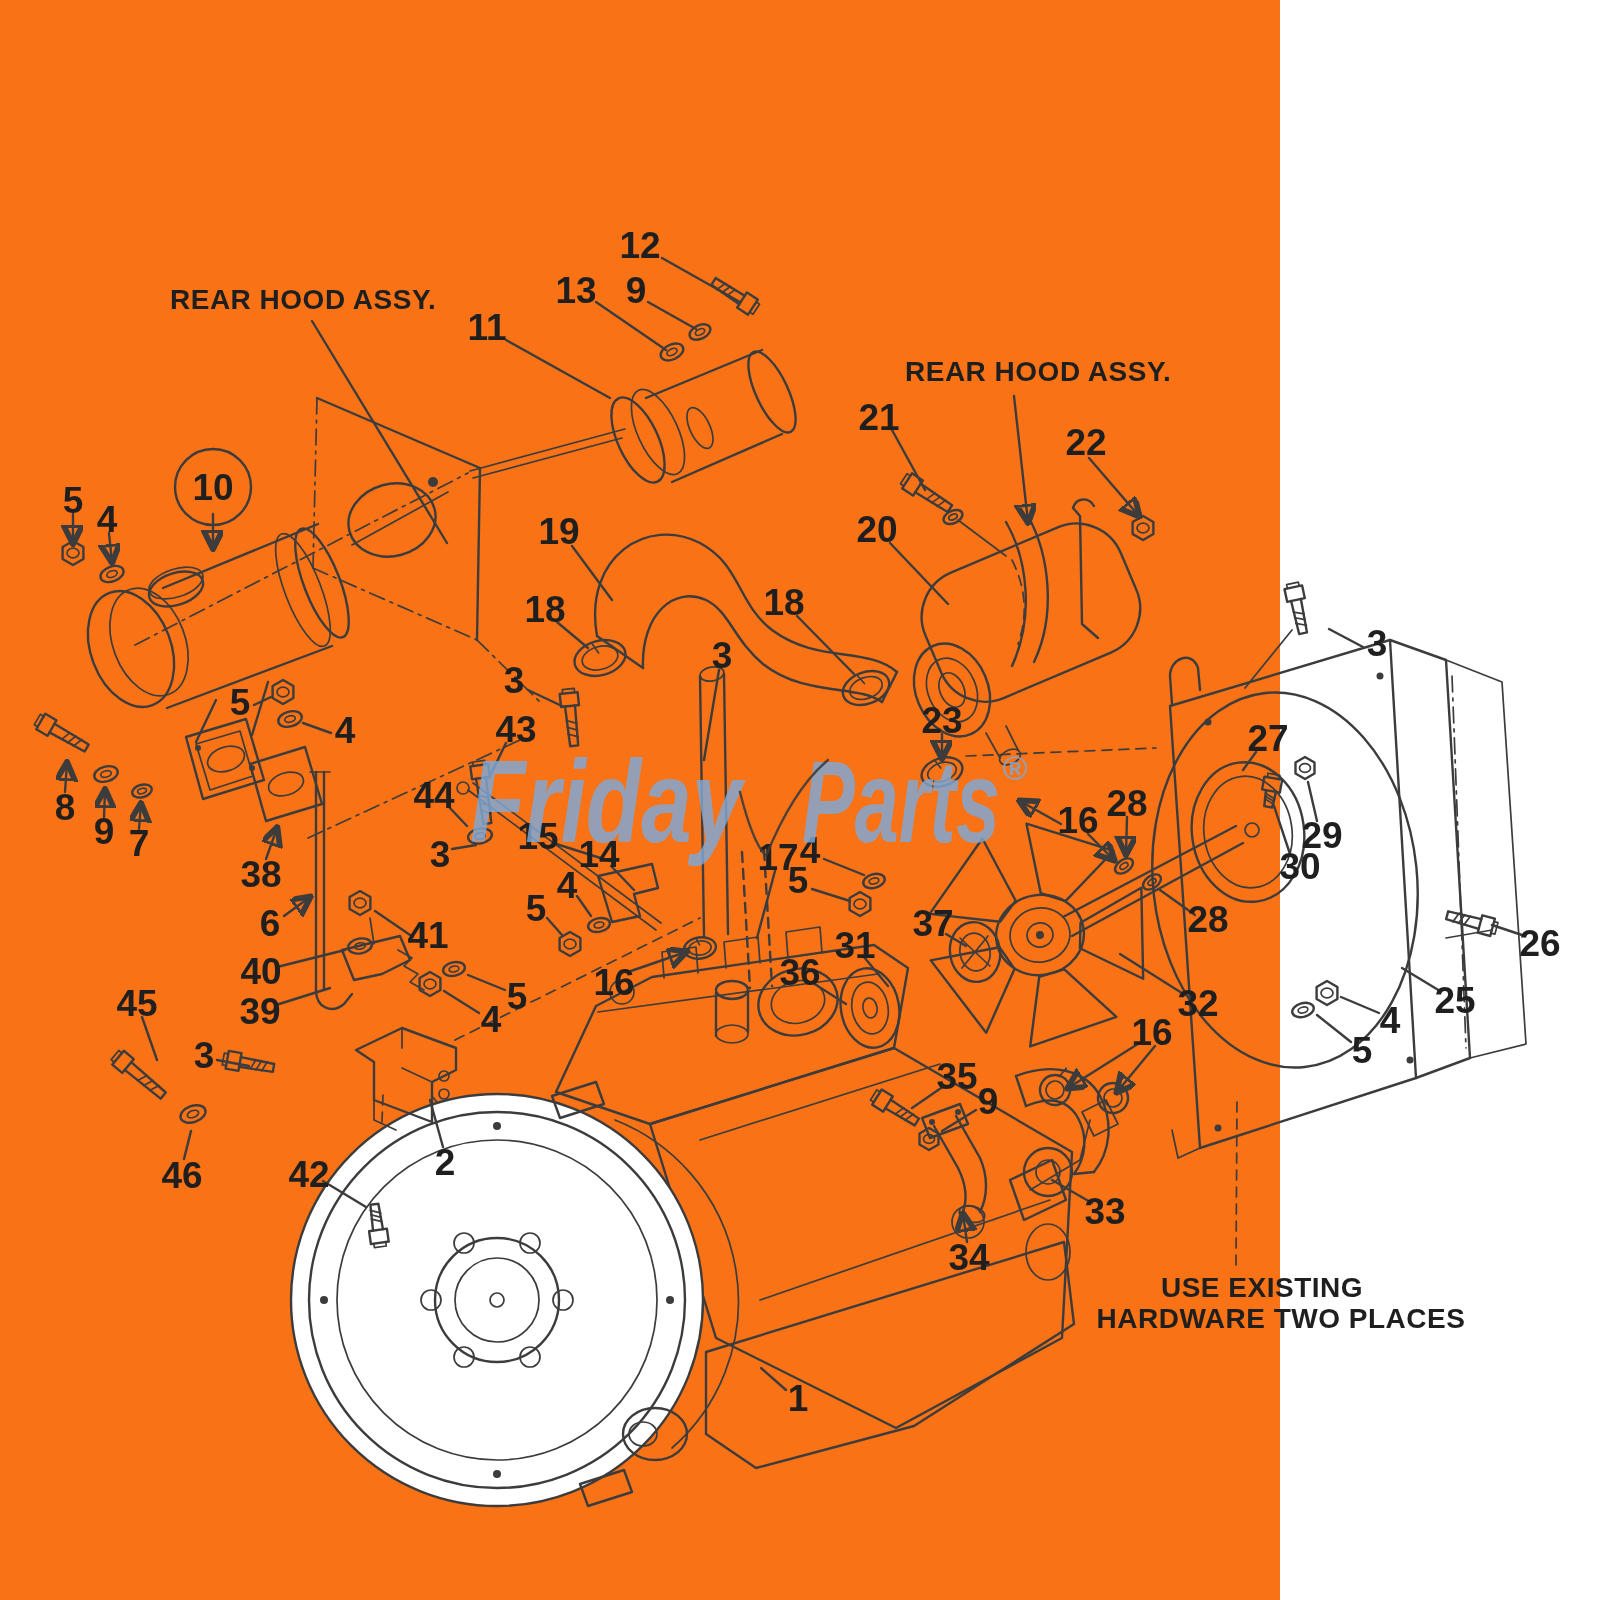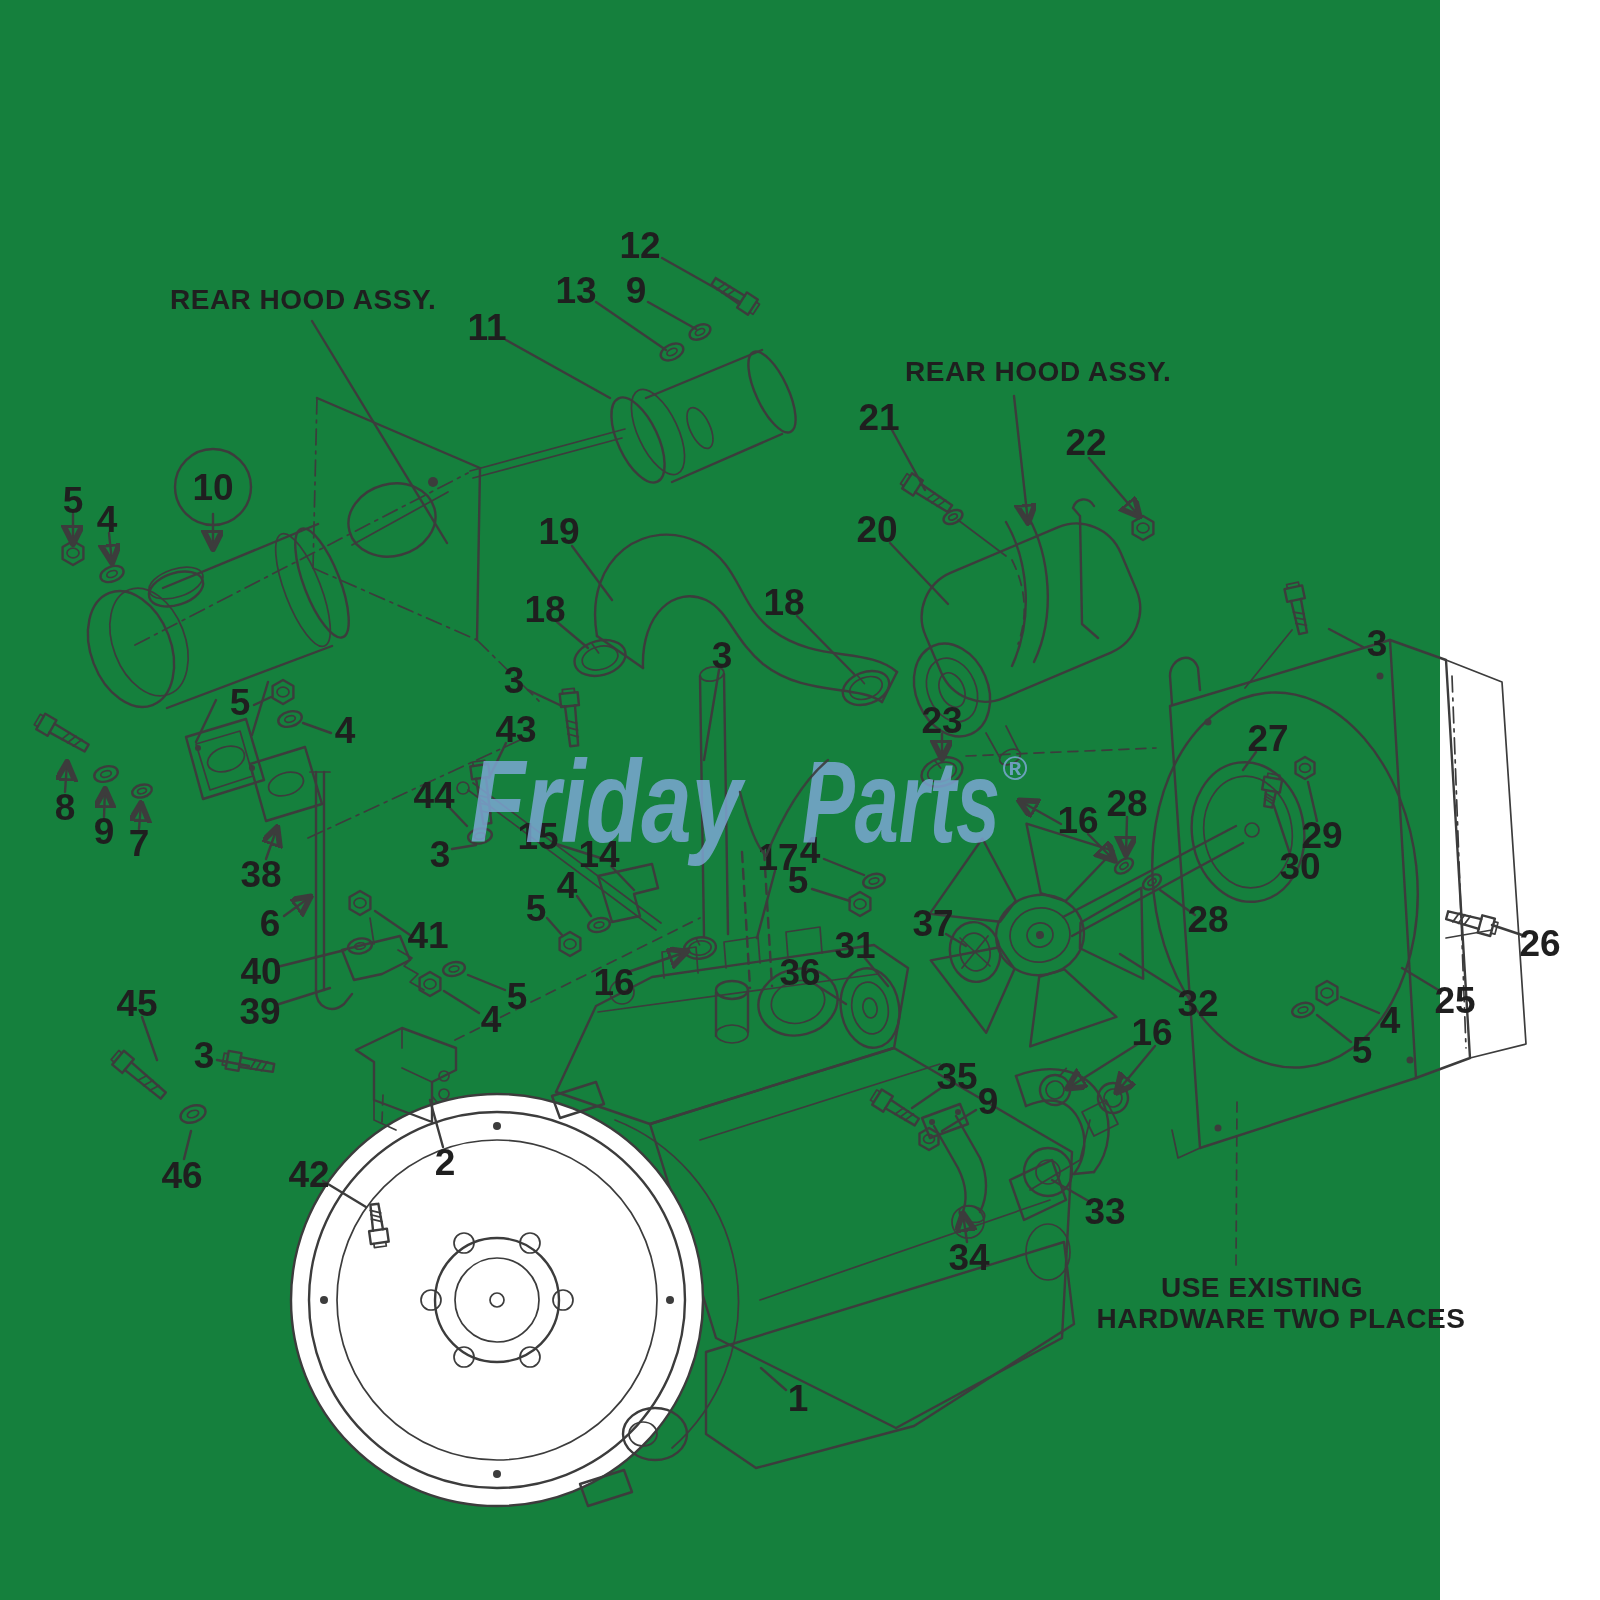--- a/index.html
+++ b/index.html
@@ -1,17 +1,17 @@
 <!DOCTYPE html>
 <html><head>
 <meta charset="utf-8">
 <style>
   html,body{margin:0;padding:0;background:#ffffff;}
   body{width:1600px;height:1600px;overflow:hidden;font-family:"Liberation Sans",sans-serif;}
-  .stage{position:relative;width:1440px;height:1600px;background:#15803d;}
+  .stage{position:relative;width:1280px;height:1600px;background:#f97316;}
   svg{display:block;}
   
   path,ellipse,circle,line,polyline,polygon,rect{
     fill:none;stroke:#3c3c3c;stroke-width:2.4;stroke-linecap:round;stroke-linejoin:round;
   }
   .thin{stroke-width:1.7;}
   .dashdot{stroke-dasharray:16 6 3 6;}
   .dashed{stroke-dasharray:10 7;}
   .wfill{fill:#ffffff;}
   .dot{fill:#3c3c3c;stroke:none;}

